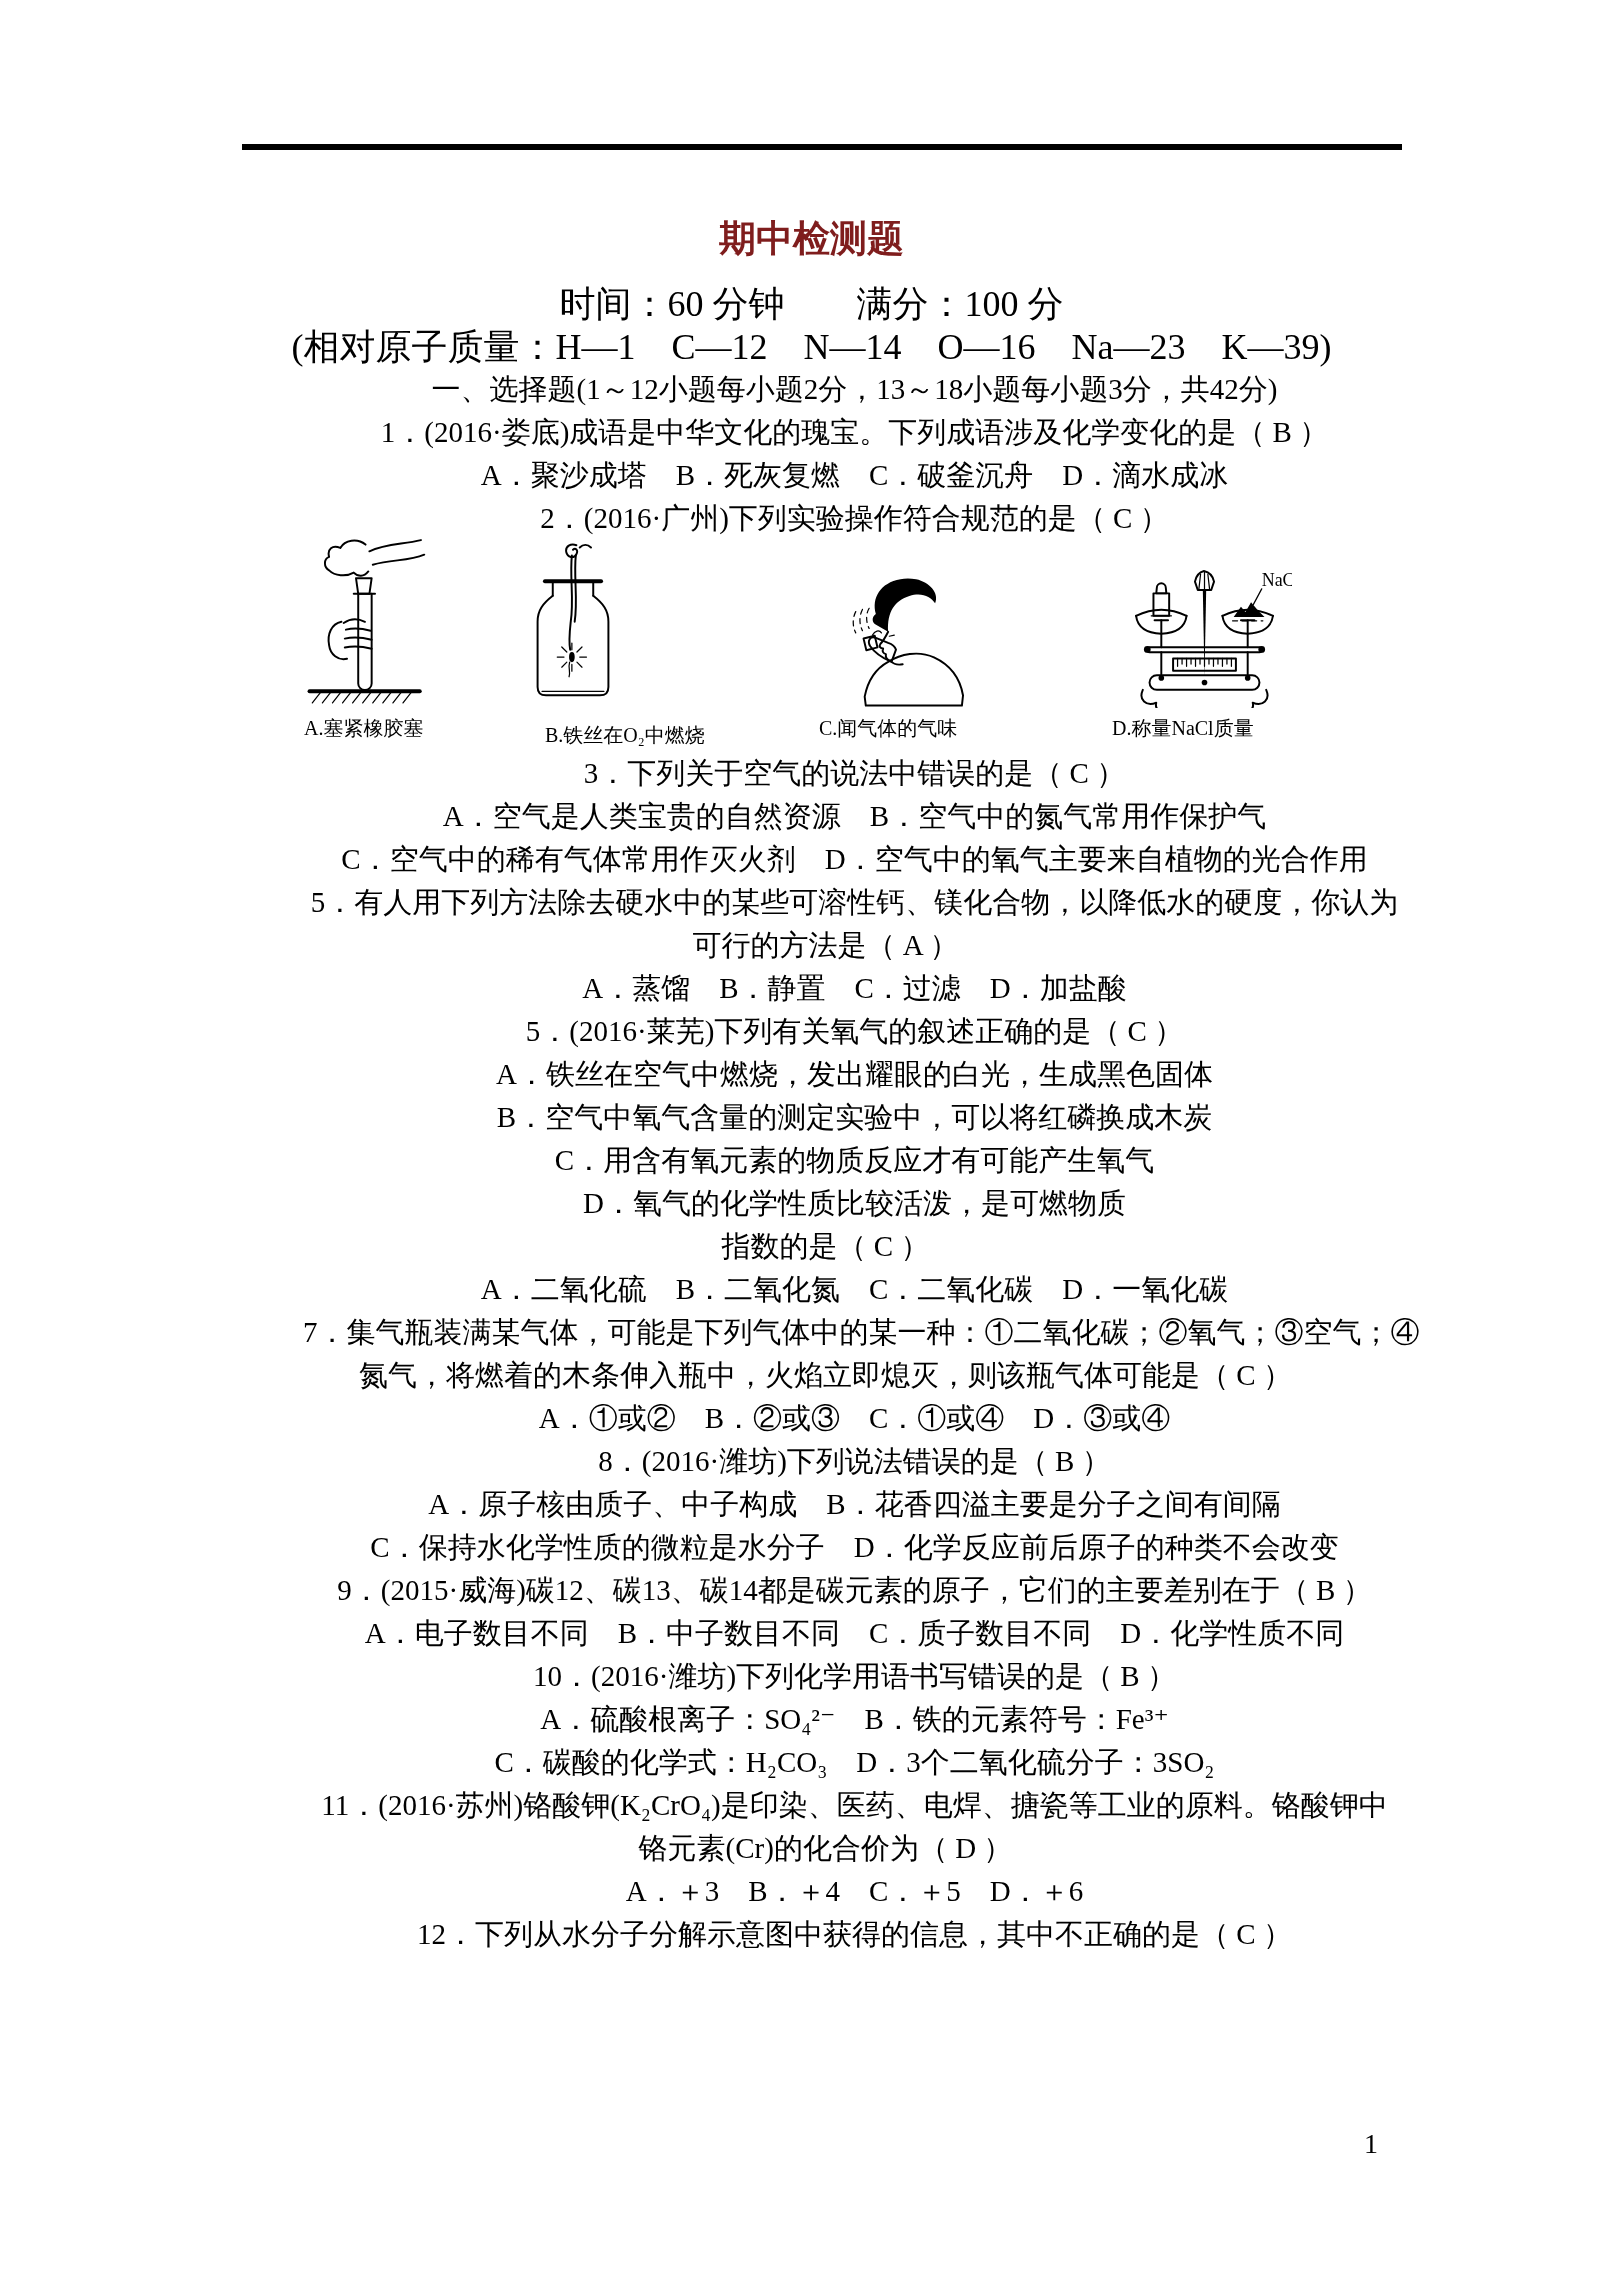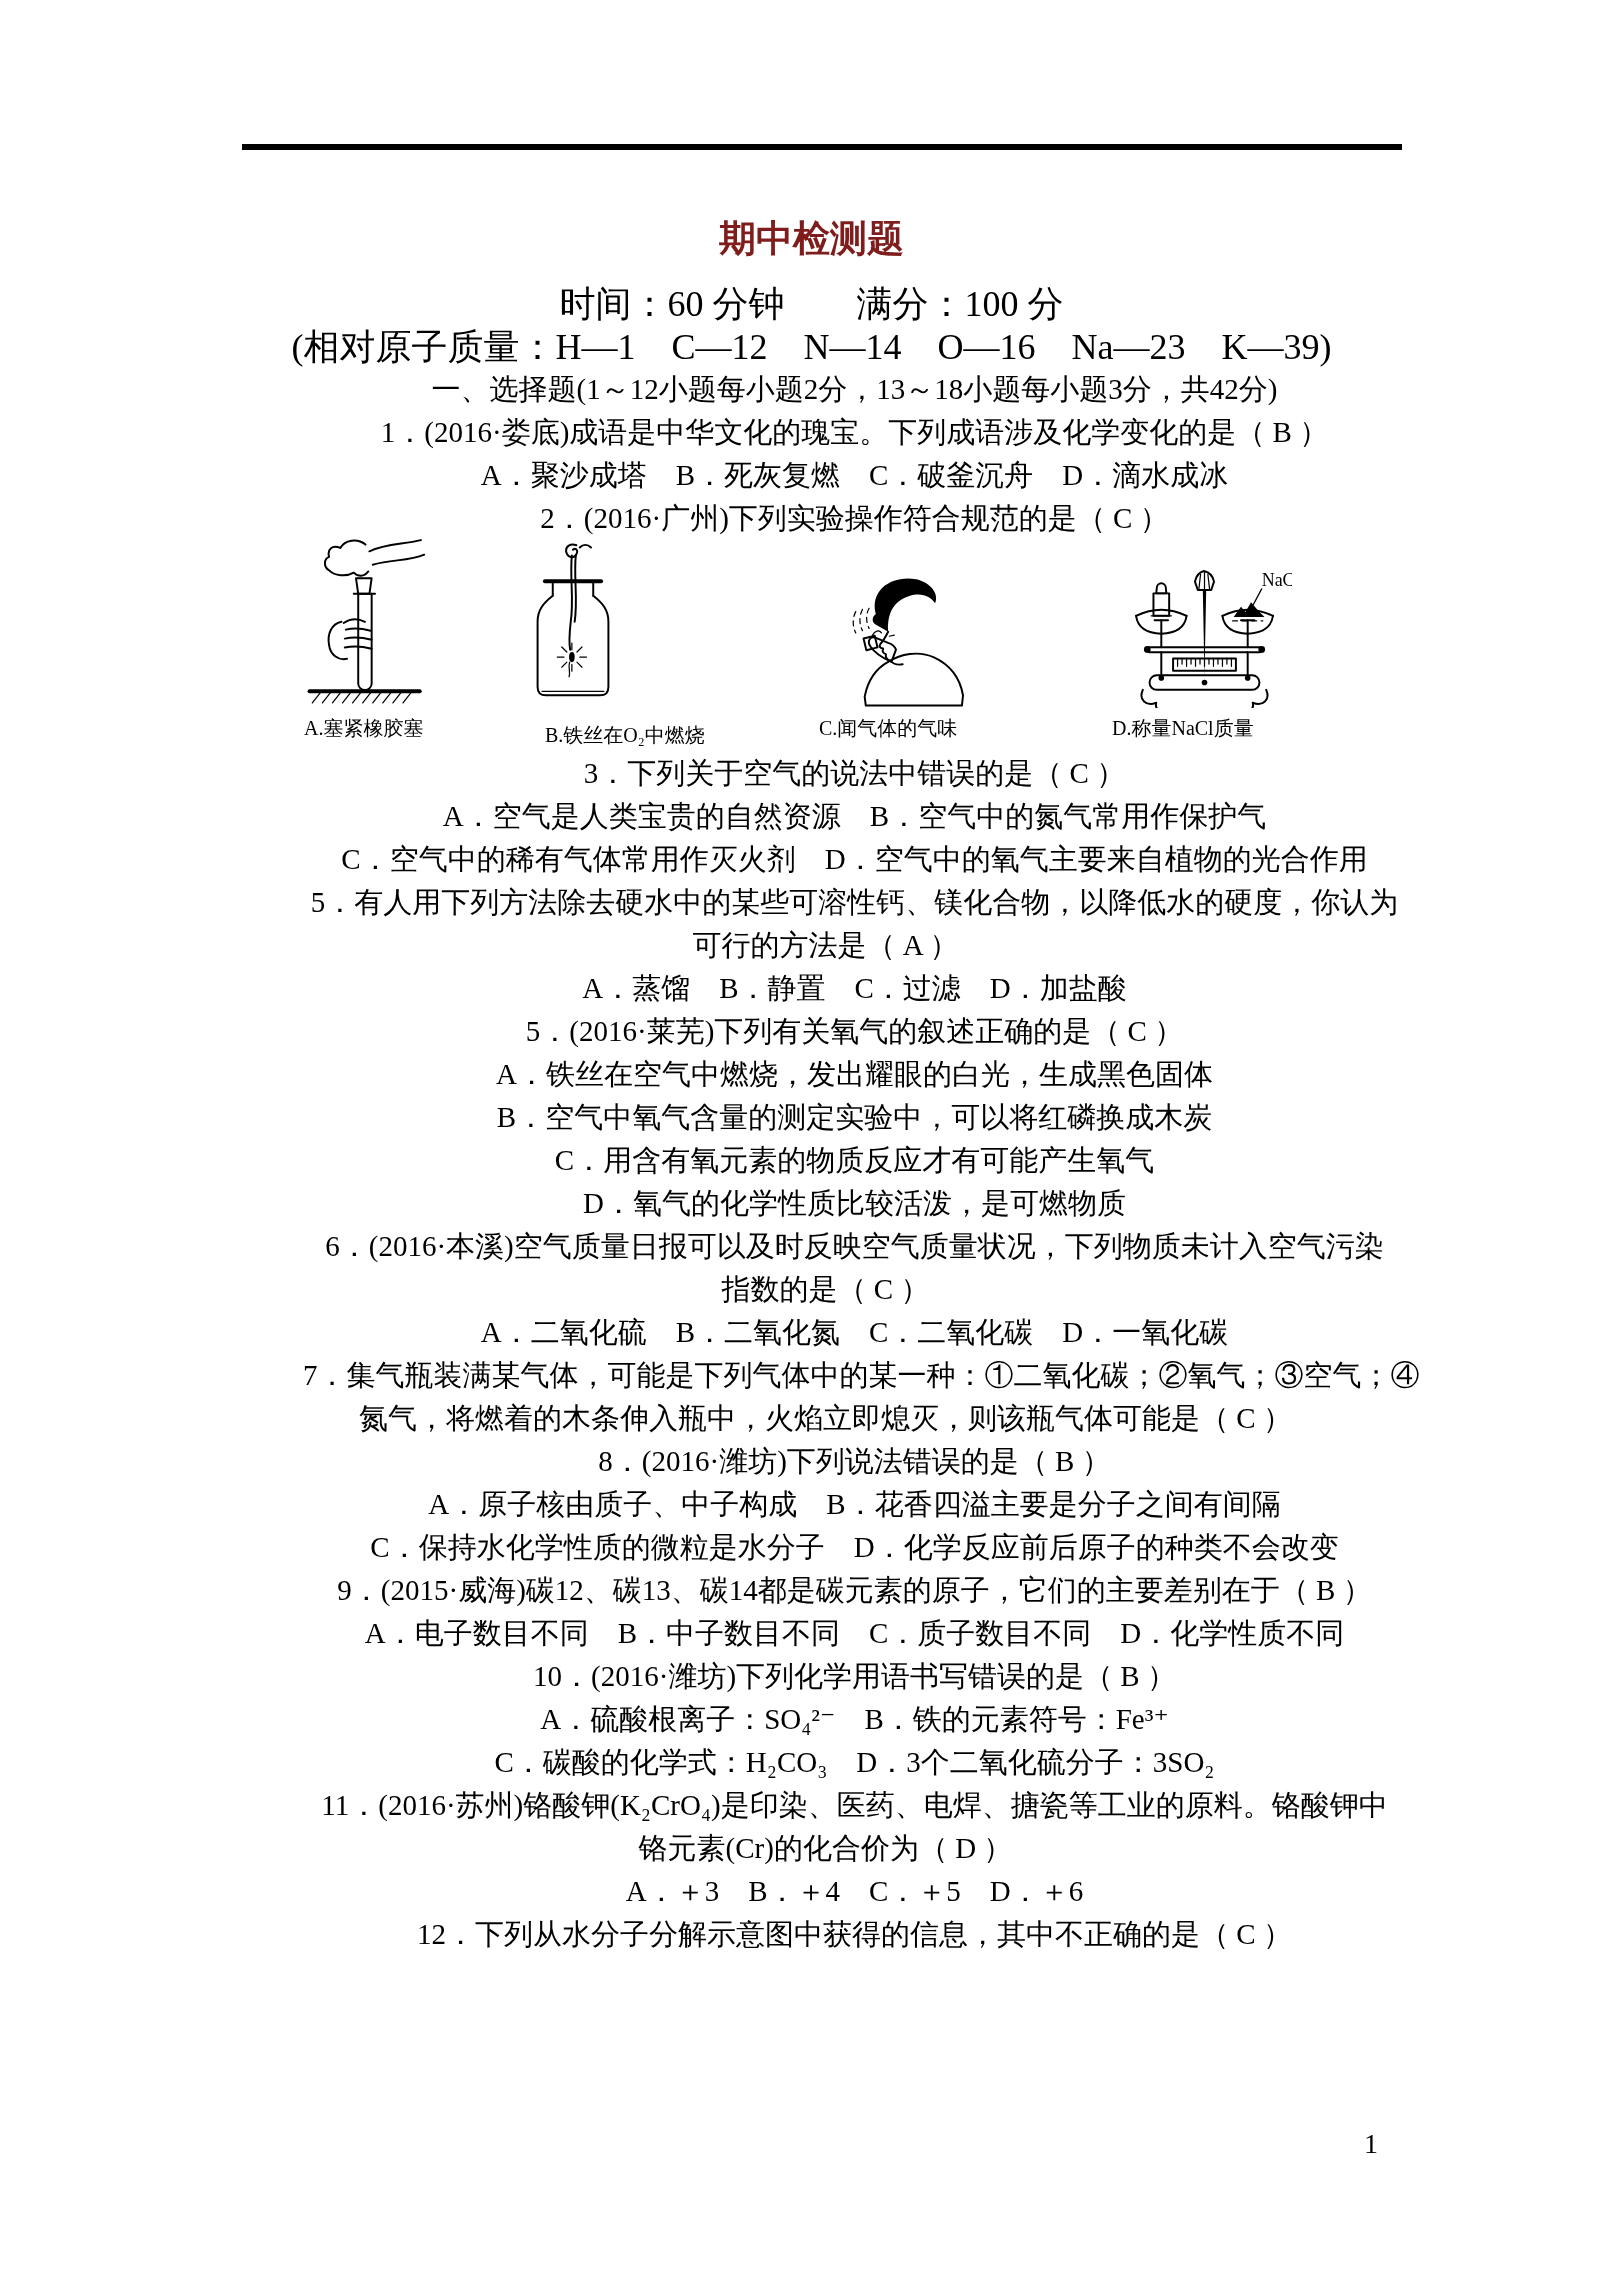--- a/index.html
+++ b/index.html
@@ -179,25 +179,25 @@
       <div class="line indent">A．空气是人类宝贵的自然资源　B．空气中的氮气常用作保护气</div>
       <div class="line indent">C．空气中的稀有气体常用作灭火剂　D．空气中的氧气主要来自植物的光合作用</div>
       <div class="line indent">5．有人用下列方法除去硬水中的某些可溶性钙、镁化合物，以降低水的硬度，你认为</div>
       <div class="line">可行的方法是（ A ）</div>
       <div class="line indent">A．蒸馏　B．静置　C．过滤　D．加盐酸</div>
       <div class="line indent">5．(2016·莱芜)下列有关氧气的叙述正确的是（ C ）</div>
       <div class="line indent">A．铁丝在空气中燃烧，发出耀眼的白光，生成黑色固体</div>
       <div class="line indent">B．空气中氧气含量的测定实验中，可以将红磷换成木炭</div>
       <div class="line indent">C．用含有氧元素的物质反应才有可能产生氧气</div>
       <div class="line indent">D．氧气的化学性质比较活泼，是可燃物质</div>
-      <div class="line indent">6．(2016·本溪)空气质量日报可以及时反映空气质量状况，下列物质未计入空气污染</div>
       <div class="line">指数的是（ C ）</div>
       <div class="line indent">A．二氧化硫　B．二氧化氮　C．二氧化碳　D．一氧化碳</div>
       <div class="line indent">7．集气瓶装满某气体，可能是下列气体中的某一种：①二氧化碳；②氧气；③空气；④</div>
       <div class="line">氮气，将燃着的木条伸入瓶中，火焰立即熄灭，则该瓶气体可能是（ C ）</div>
+      <div class="line indent">A．①或②　B．②或③　C．①或④　D．③或④</div>
       <div class="line indent">8．(2016·潍坊)下列说法错误的是（ B ）</div>
       <div class="line indent">A．原子核由质子、中子构成　B．花香四溢主要是分子之间有间隔</div>
       <div class="line indent">C．保持水化学性质的微粒是水分子　D．化学反应前后原子的种类不会改变</div>
       <div class="line indent">9．(2015·威海)碳12、碳13、碳14都是碳元素的原子，它们的主要差别在于（ B ）</div>
       <div class="line indent">A．电子数目不同　B．中子数目不同　C．质子数目不同　D．化学性质不同</div>
       <div class="line indent">10．(2016·潍坊)下列化学用语书写错误的是（ B ）</div>
       <div class="line indent">A．硫酸根离子：SO₄²⁻　B．铁的元素符号：Fe³⁺</div>
       <div class="line indent">C．碳酸的化学式：H₂CO₃　D．3个二氧化硫分子：3SO₂</div>
       <div class="line indent">11．(2016·苏州)铬酸钾(K₂CrO₄)是印染、医药、电焊、搪瓷等工业的原料。铬酸钾中</div>
       <div class="line">铬元素(Cr)的化合价为（ D ）</div>

